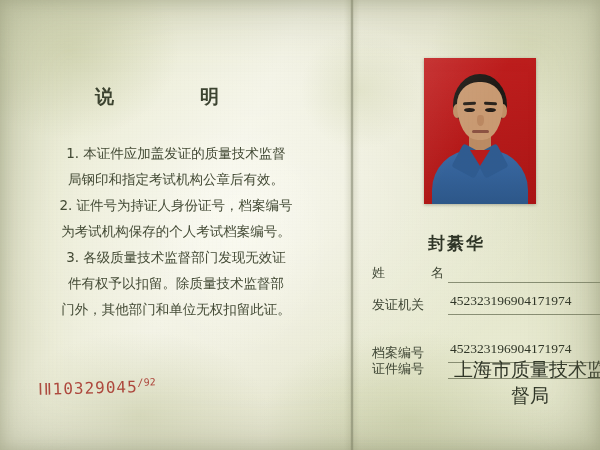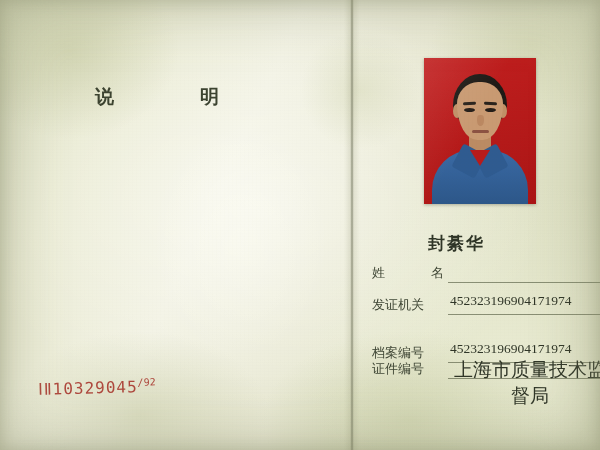--- a/index.html
+++ b/index.html
@@ -301,20 +301,29 @@
   <div class="stain s1"></div>
   <div class="stain s2"></div>
   <div class="stain s3"></div>
   <div class="stain s4"></div>
   <div class="stain s5"></div>
   <div class="stain s6"></div>
 
   <div class="left-page">
     <div class="doc-title">说　　明</div>
 
+    <div class="notes">
+      <div class="line">1. 本证件应加盖发证的质量技术监督</div>
+      <div class="line">局钢印和指定考试机构公章后有效。</div>
+      <div class="line">2. 证件号为持证人身份证号，档案编号</div>
+      <div class="line">为考试机构保存的个人考试档案编号。</div>
+      <div class="line">3. 各级质量技术监督部门发现无效证</div>
+      <div class="line">件有权予以扣留。除质量技术监督部</div>
+      <div class="line">门外，其他部门和单位无权扣留此证。</div>
+    </div>
 
     <div class="stamp-number">
       <span>ⅠⅡ10329045</span><span class="small">/92</span>
     </div>
   </div>
 
   <div class="right-page">
 
     <div class="photo-frame">
       <div class="photo-bg"></div>

